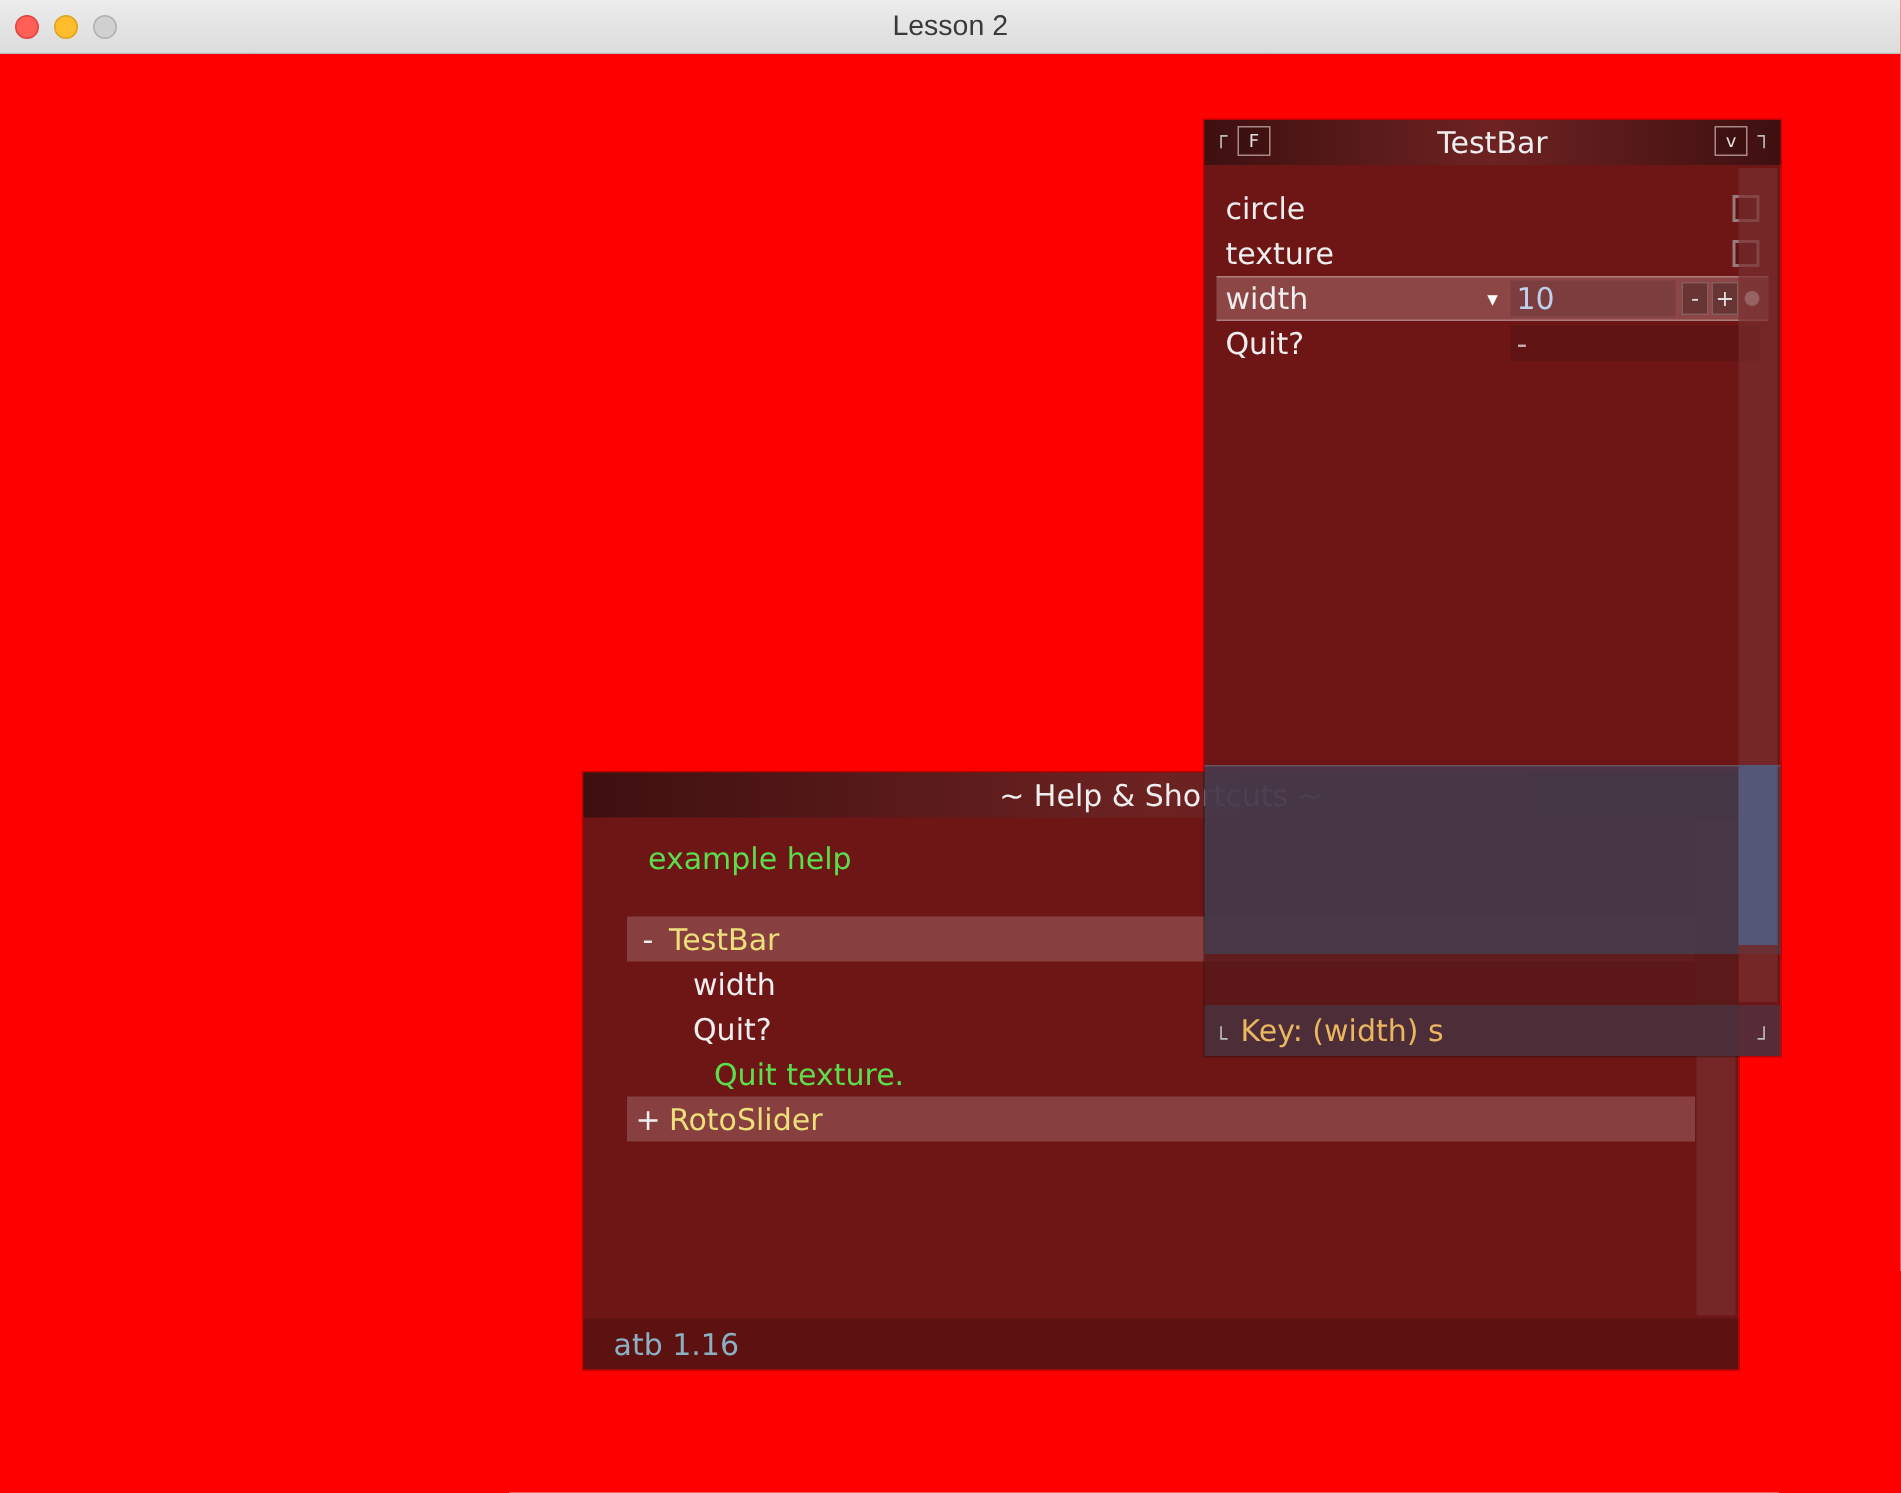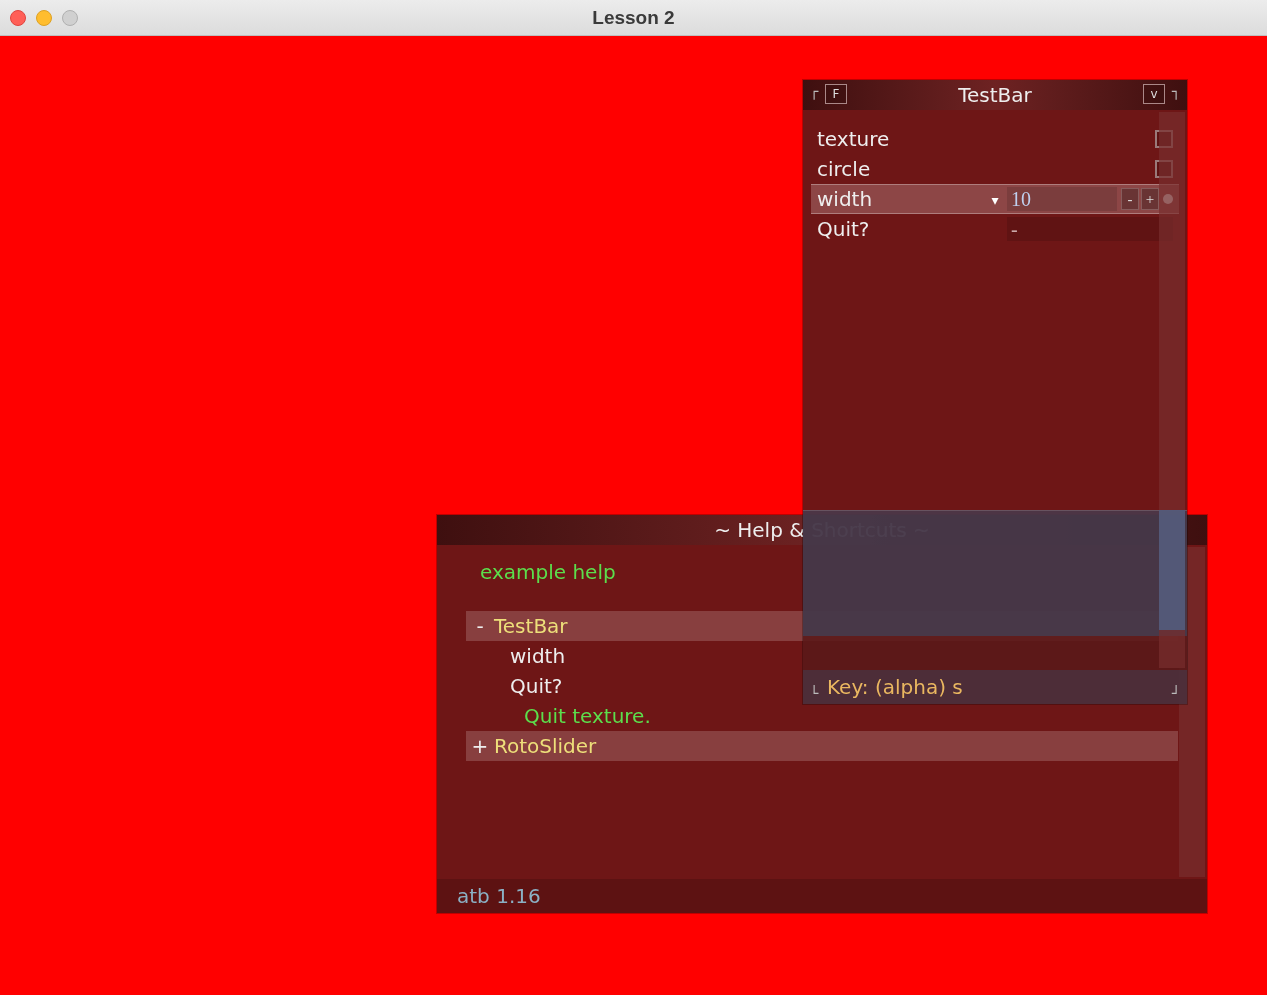--- a/index.html
+++ b/index.html
@@ -8,21 +8,20 @@
 
   
   .titlebar {
     height: 36px;
     background: linear-gradient(#ececec, #dcdcdc);
     border-bottom: 1px solid #bfbfbf;
     position: relative;
     display: flex;
     align-items: center;
     justify-content: center;
-    font-weight: bold;
   }
   .traffic-lights {
     position: absolute;
     left: 10px;
     top: 50%;
     transform: translateY(-50%);
     display: flex;
     gap: 10px;
   }
   .tl { width: 16px; height: 16px; border-radius: 50%; }
@@ -107,21 +106,20 @@
     height: 30px;
     padding: 0 6px;
   }
   .row .label { flex: 0 0 190px; color: #eee; }
   .row .value-area {
     flex: 1;
     height: 26px;
     display: flex;
     align-items: center;
     position: relative;
-    font-family: Liberation Serif, serif;
   }
   .row.highlight {
     background: rgba(200,160,160,0.35);
     border-top: 1px solid rgba(255,255,255,0.3);
     border-bottom: 1px solid rgba(255,255,255,0.3);
   }
   .check {
     margin-left: auto;
     width: 18px; height: 18px;
     border: 2px solid #9a7a7a;
@@ -190,21 +188,20 @@
     position: relative;
   }
 
   
   .helpbar {
     top: 479px;
     left: 389px;
     width: 770px;
     height: 398px;
     z-index: 2;
-    margin-left: 48px;
   }
   .helpbar .body {
     position: relative;
     padding: 4px 29px;
   }
   .help-line {
     height: 30px;
     display: flex;
     align-items: center;
     padding-left: 14px;
@@ -300,27 +297,27 @@
       <span class="corner tl">┌</span>
       <div class="hdr-icon left">F</div>
       <span class="title-text">TestBar</span>
       <div class="hdr-icon right">v</div>
       <span class="corner tr">┐</span>
     </div>
 
     <div class="panel-body">
       <div class="rows">
         <div class="row">
-          <span class="label">texture</span>
+          <span class="label">circle</span>
           <span class="value-area">
               <span class="check"></span>
             </span>
         </div>
         <div class="row">
-          <span class="label">circle</span>
+          <span class="label">texture</span>
           <span class="value-area">
               <span class="check"></span>
             </span>
         </div>
         <div class="row highlight">
           <span class="label">width</span>
           <span class="value-area">
             <span class="numval">10</span>
             <span class="spinbtns">
               <span class="sbtn">-</span>
@@ -336,19 +333,19 @@
           </span>
         </div>
       </div>
       <div class="lower-split"></div>
     </div>
 
     <div class="scrollbar"></div>
 
     <div class="footer">
       <span class="corner bl">└</span>
-      <span>Key: (alpha)  s</span>
+      <span>Key: (width)  s</span>
       <span class="corner br">┘</span>
     </div>
     <span class="tilde-mark">▾</span>
   </div>
 
 </div>
 
 </body></html>

